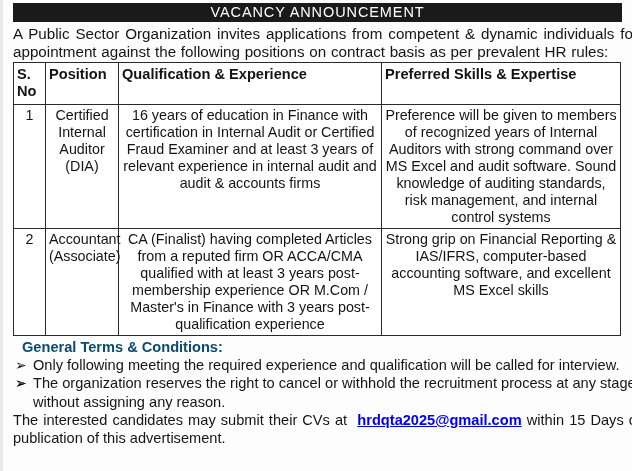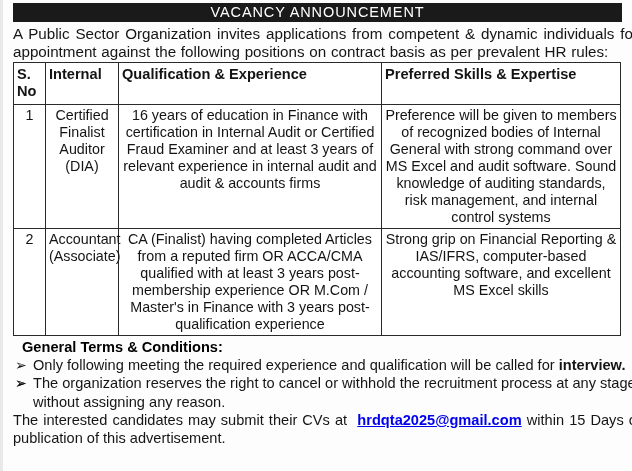--- a/index.html
+++ b/index.html
@@ -108,21 +108,21 @@
   .row1 td { height: 108px; }
   .row2 td { height: 92px; }
 
   
   .sec-head {
     font-weight: bold;
     font-size: 14.6px;
     line-height: 18px;
     margin-left: 9px;
     margin-top: 2px;
-    color: #000000;
+    color: #0c4a6e;
   }
 
   ul.terms {
     list-style: none;
     margin: 0;
     padding: 0;
     width: 625px;
   }
   ul.terms li {
     position: relative;
@@ -133,21 +133,21 @@
     color: #151515;
   }
   ul.terms li .bullet {
     position: absolute;
     left: 2px;
     top: 0px;
     font-size: 14px;
     line-height: 18.2px;
     color: #111;
   }
-  ul.terms li b { font-weight: bold; }
+  ul.terms li b { font-weight: normal; }
 
   .apply-body {
     font-size: 14.6px;
     line-height: 18.4px;
     width: 628px;
     text-align: justify;
     text-justify: inter-word;
     color: #151515;
   }
   .email {
@@ -169,31 +169,31 @@
     <table class="vac">
       <colgroup>
         <col class="c-sno">
           <col class="c-pos">
           <col class="c-qual">
           <col class="c-pref">
       </colgroup>
       <thead>
         <tr>
           <th>S. No</th>
-          <th>Internal</th>
+          <th>Position</th>
           <th>Qualification &amp; Experience</th>
           <th>Preferred Skills &amp; Expertise</th>
         </tr>
       </thead>
       <tbody>
         <tr class="row1">
           <td class="sno">1</td>
-          <td class="pos">Certified Finalist Auditor (DIA)</td>
+          <td class="pos">Certified Internal Auditor (DIA)</td>
           <td class="qual">16 years of education in Finance with certification in Internal Audit or Certified Fraud Examiner and at least 3 years of relevant experience in internal audit and audit &amp; accounts firms</td>
-          <td class="pref">Preference will be given to members of recognized bodies of Internal General with strong command over MS Excel and audit software. Sound knowledge of auditing standards, risk management, and internal control systems</td>
+          <td class="pref">Preference will be given to members of recognized years of Internal Auditors with strong command over MS Excel and audit software. Sound knowledge of auditing standards, risk management, and internal control systems</td>
         </tr>
         <tr class="row2">
           <td class="sno">2</td>
           <td class="pos">Accountant (Associate)</td>
           <td class="qual">CA (Finalist) having completed Articles from a reputed firm OR ACCA/CMA qualified with at least 3 years post-membership experience OR M.Com / Master's in Finance with 3 years post-qualification experience</td>
           <td class="pref">Strong grip on Financial Reporting &amp; IAS/IFRS, computer-based accounting software, and excellent MS Excel skills</td>
         </tr>
       </tbody>
     </table>
 

